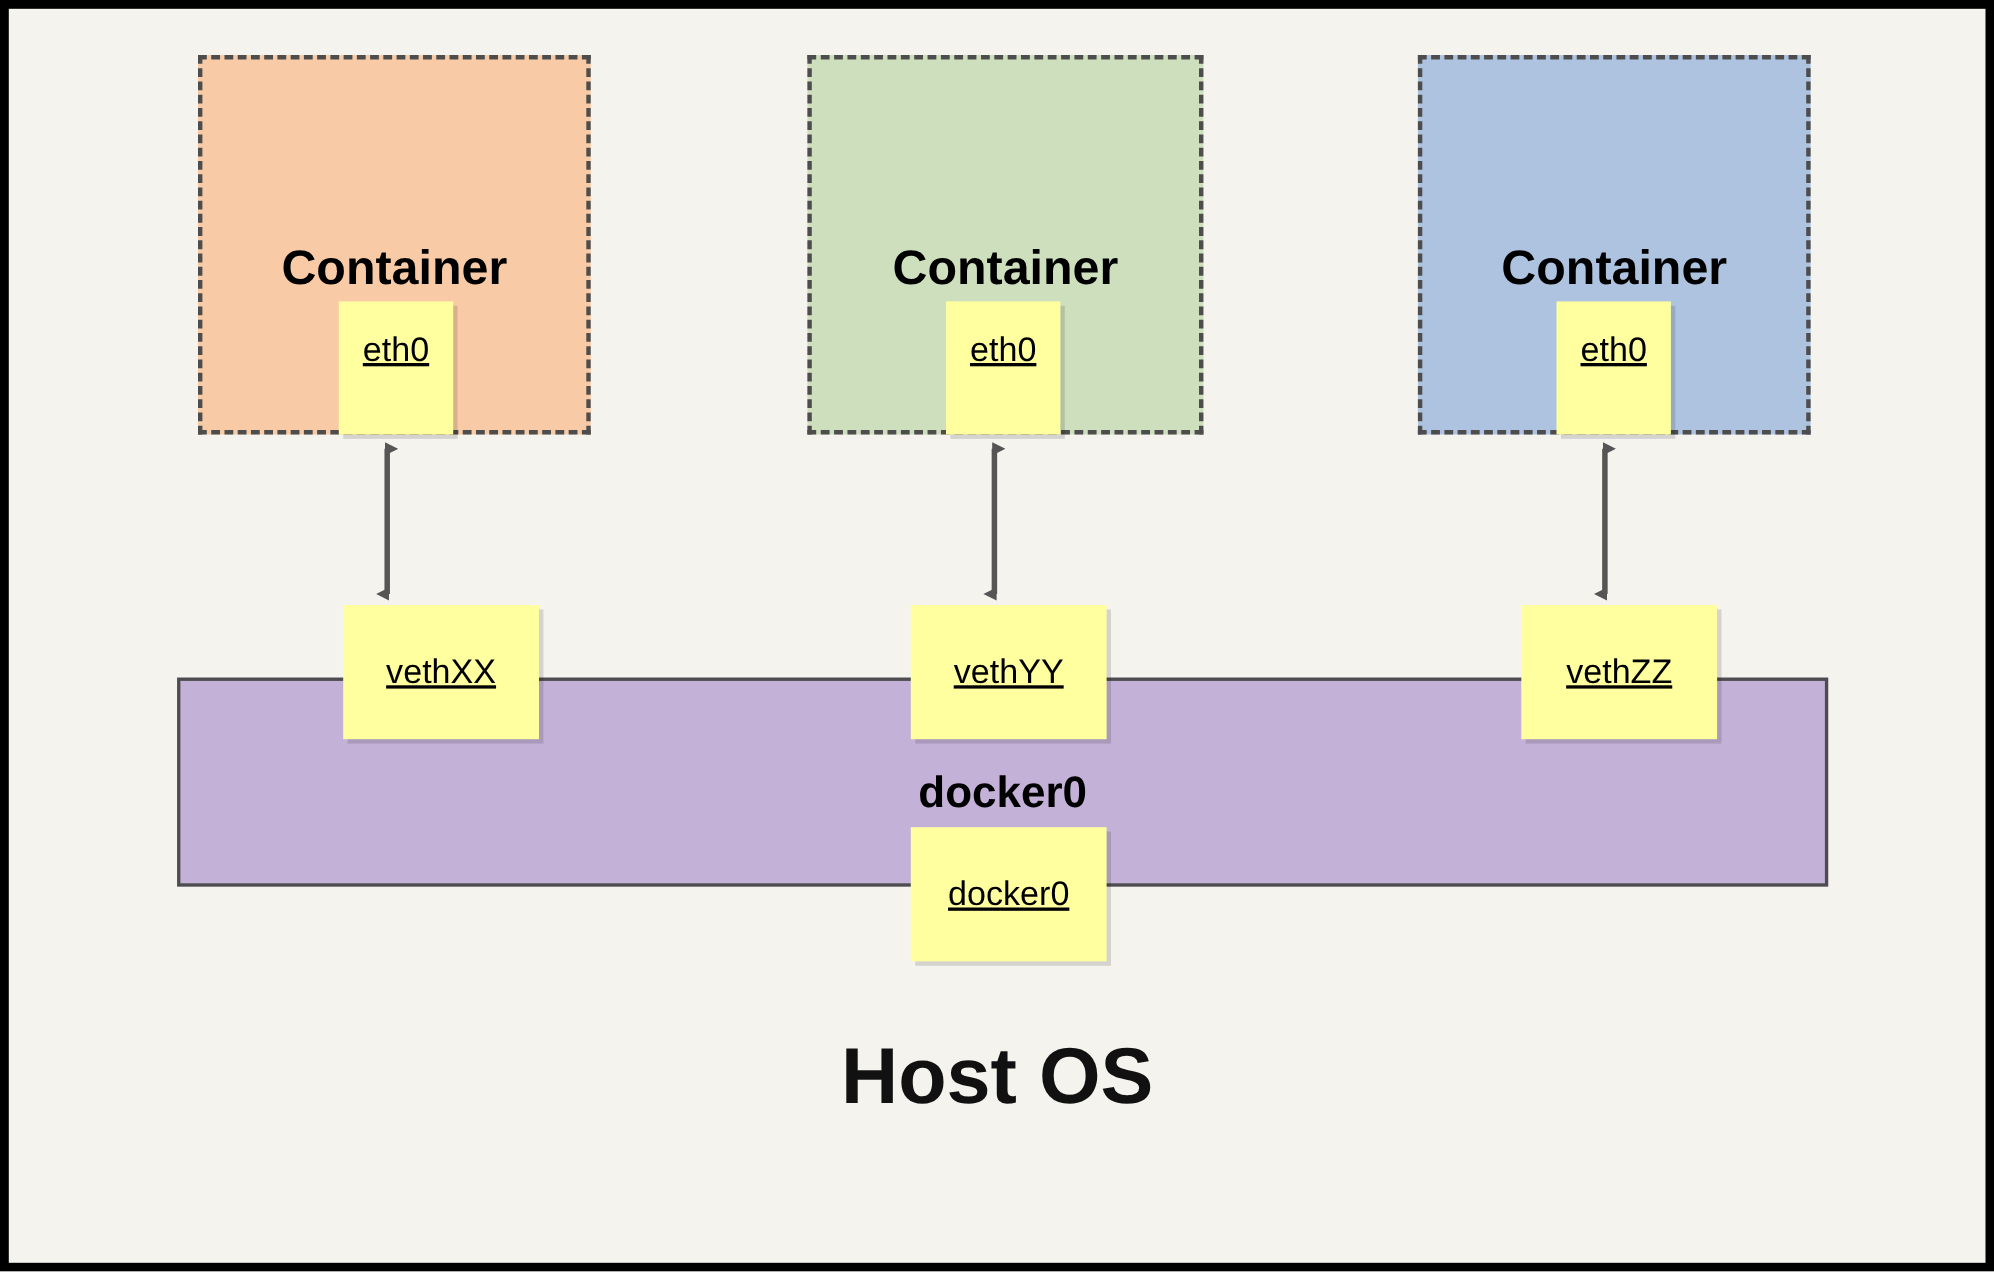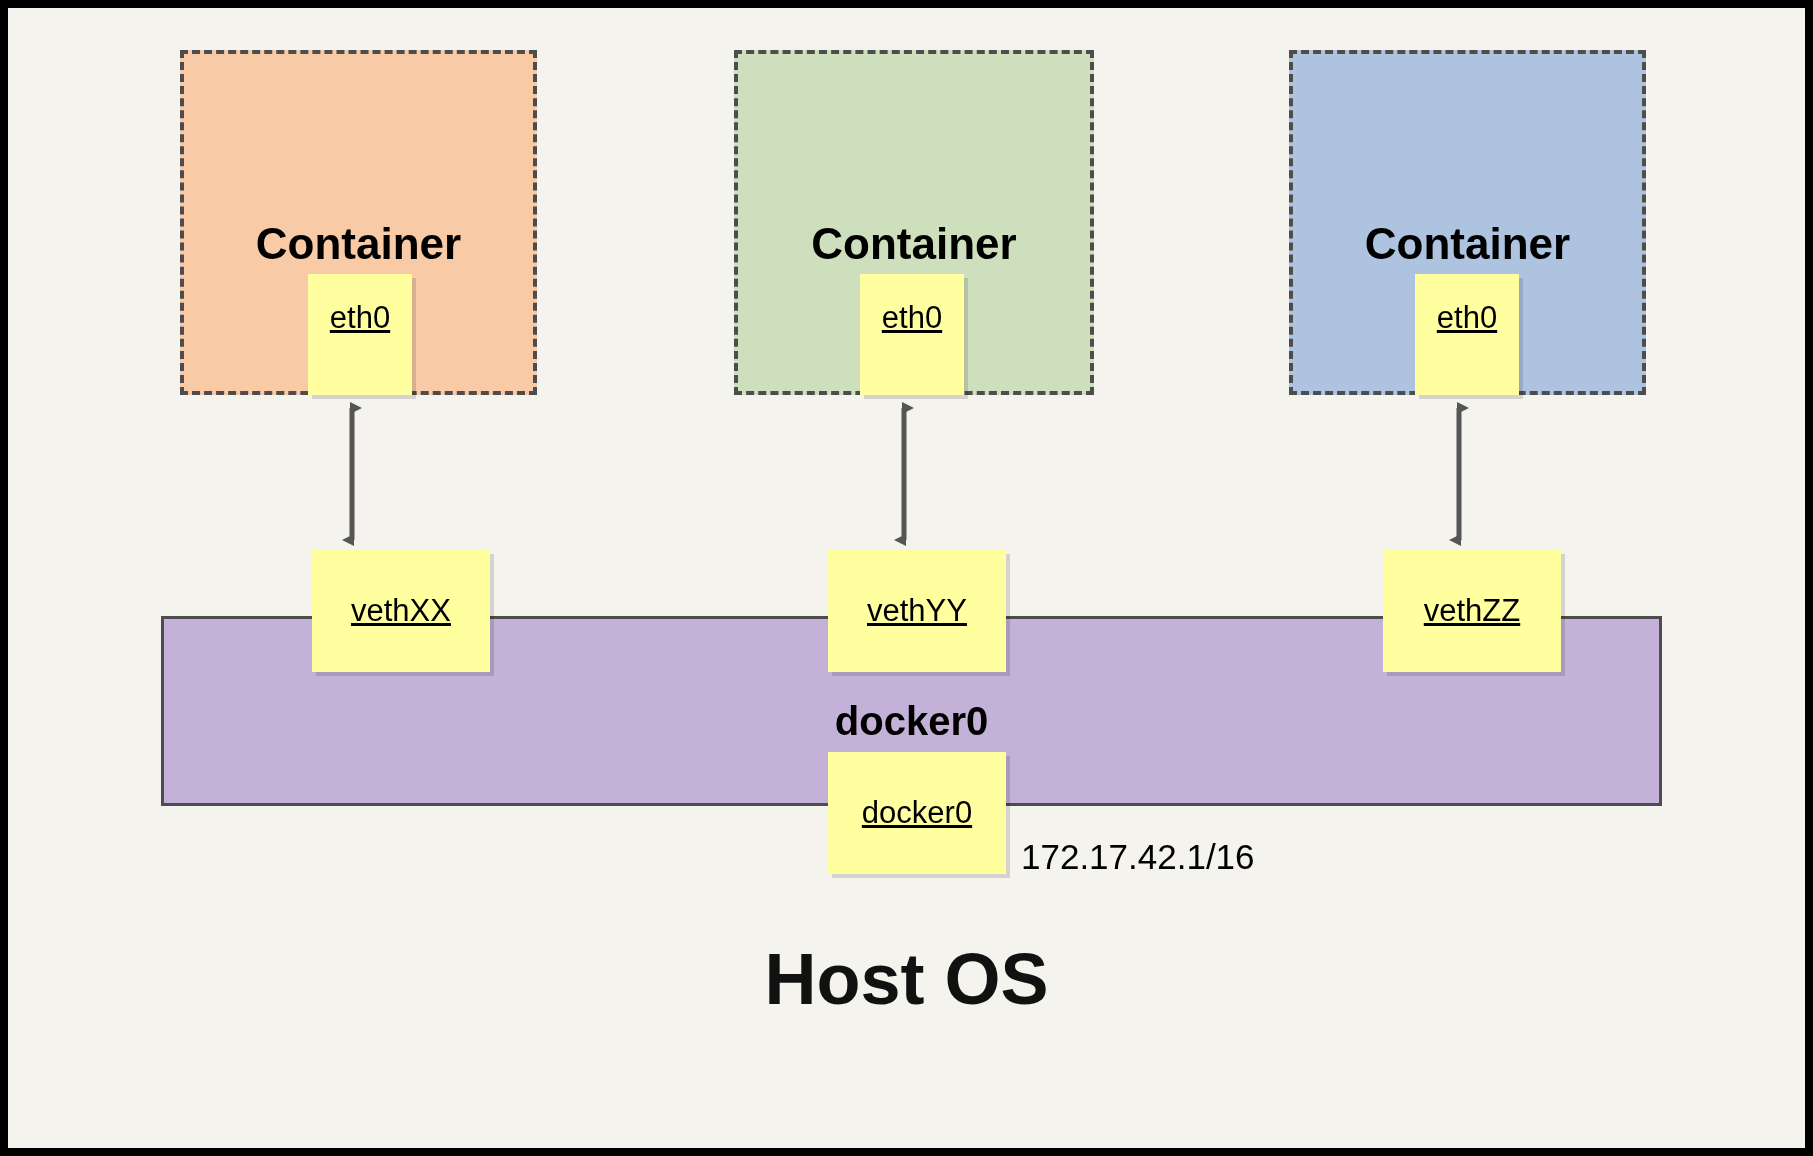--- a/index.html
+++ b/index.html
@@ -152,18 +152,17 @@
     </div>
 
     <div class="note" style="left:268px; top:542px; width:178px; height:122px;margin-left:36px;">vethXX</div>
 
     <div class="note" style="left:1375px; top:542px; width:178px; height:122px;">vethZZ</div>
 
     <div class="note" style="left:820px; top:542px; width:178px; height:122px;">vethYY</div>
 
     <div class="note" style="left:820px; top:744px; width:178px; height:122px;">docker0</div>
 
-    <div class="ip-text" style="left:1013px; top:829px;">172.17.42.1/16</div>
 
     <div id="host-os" style="top:930px;">Host OS</div>
 
   </div>
 </div>
 
 </body></html>

